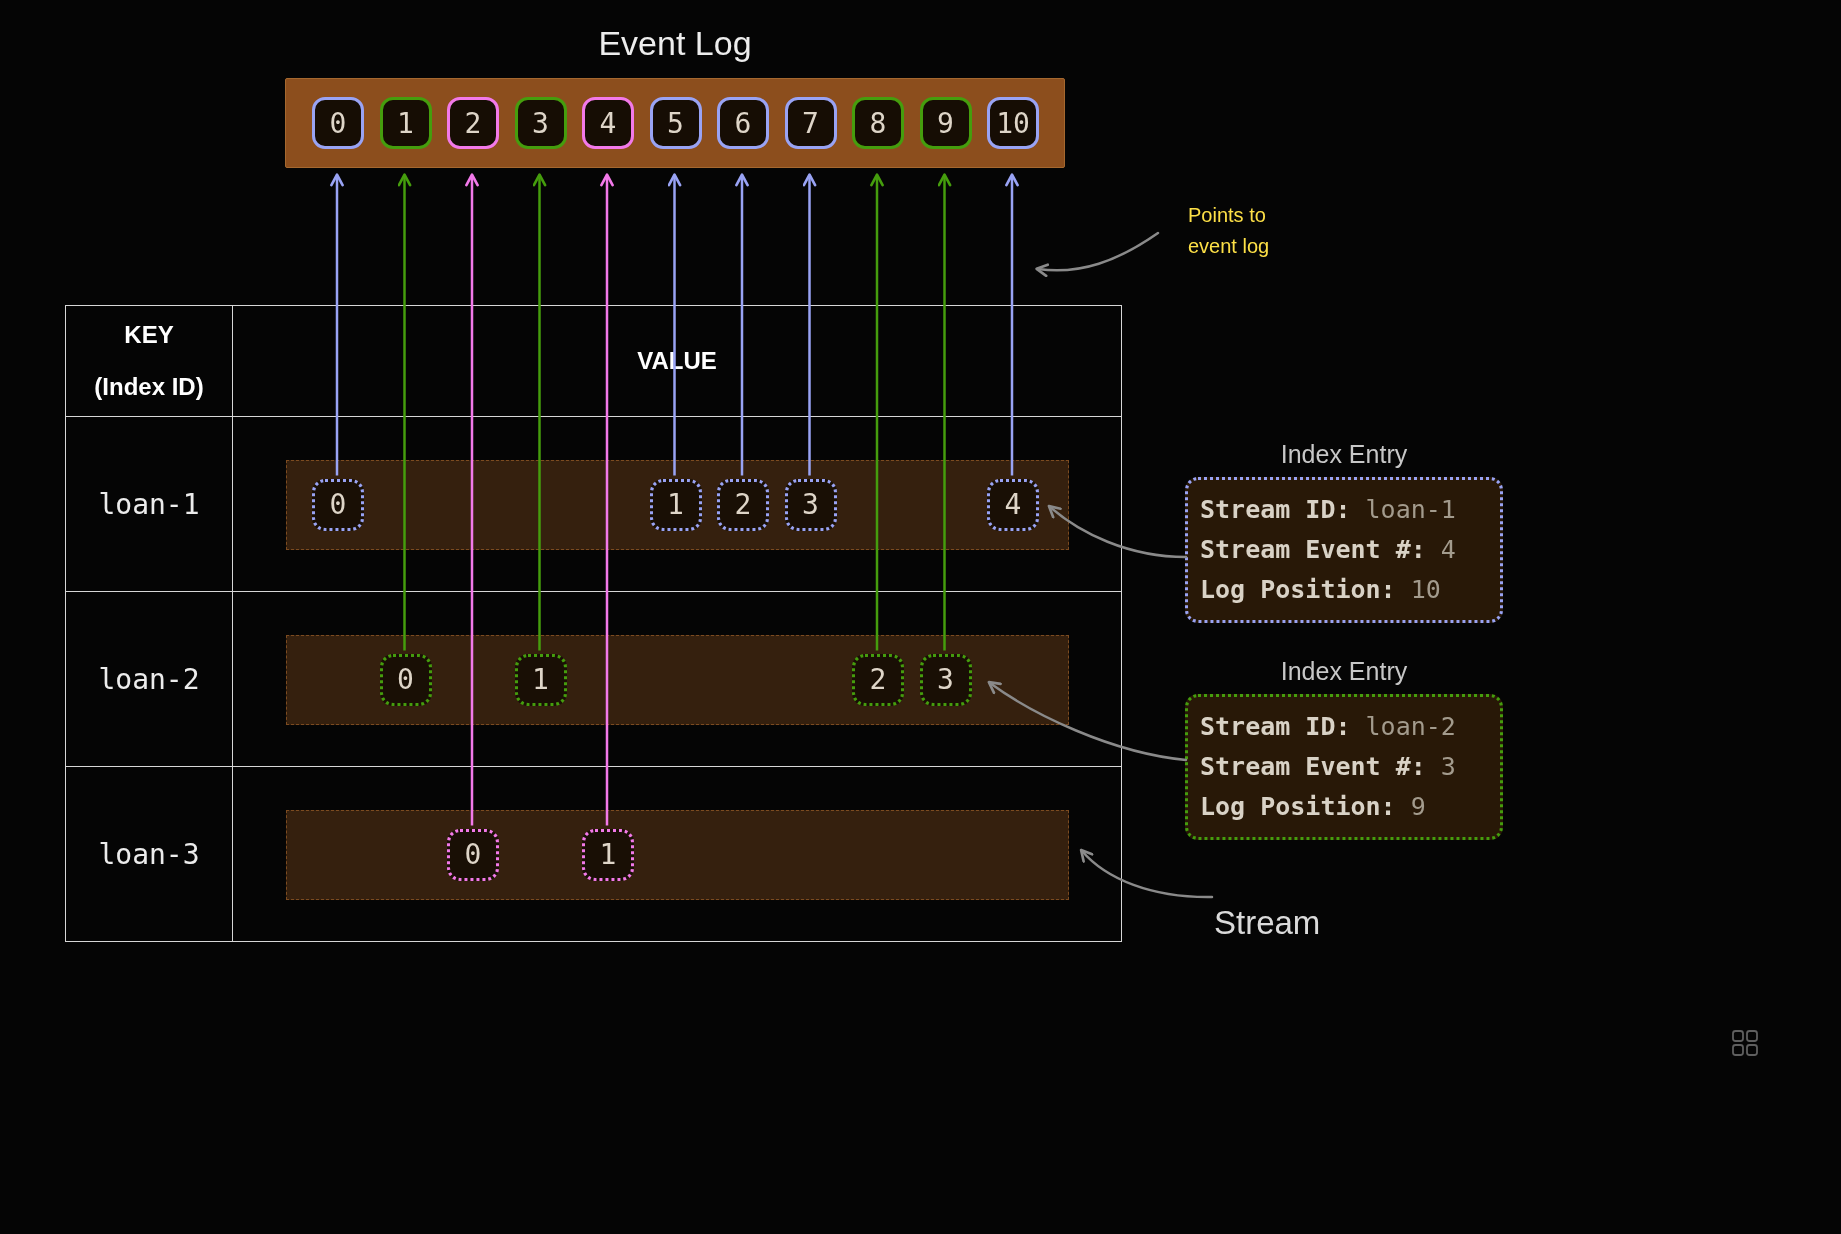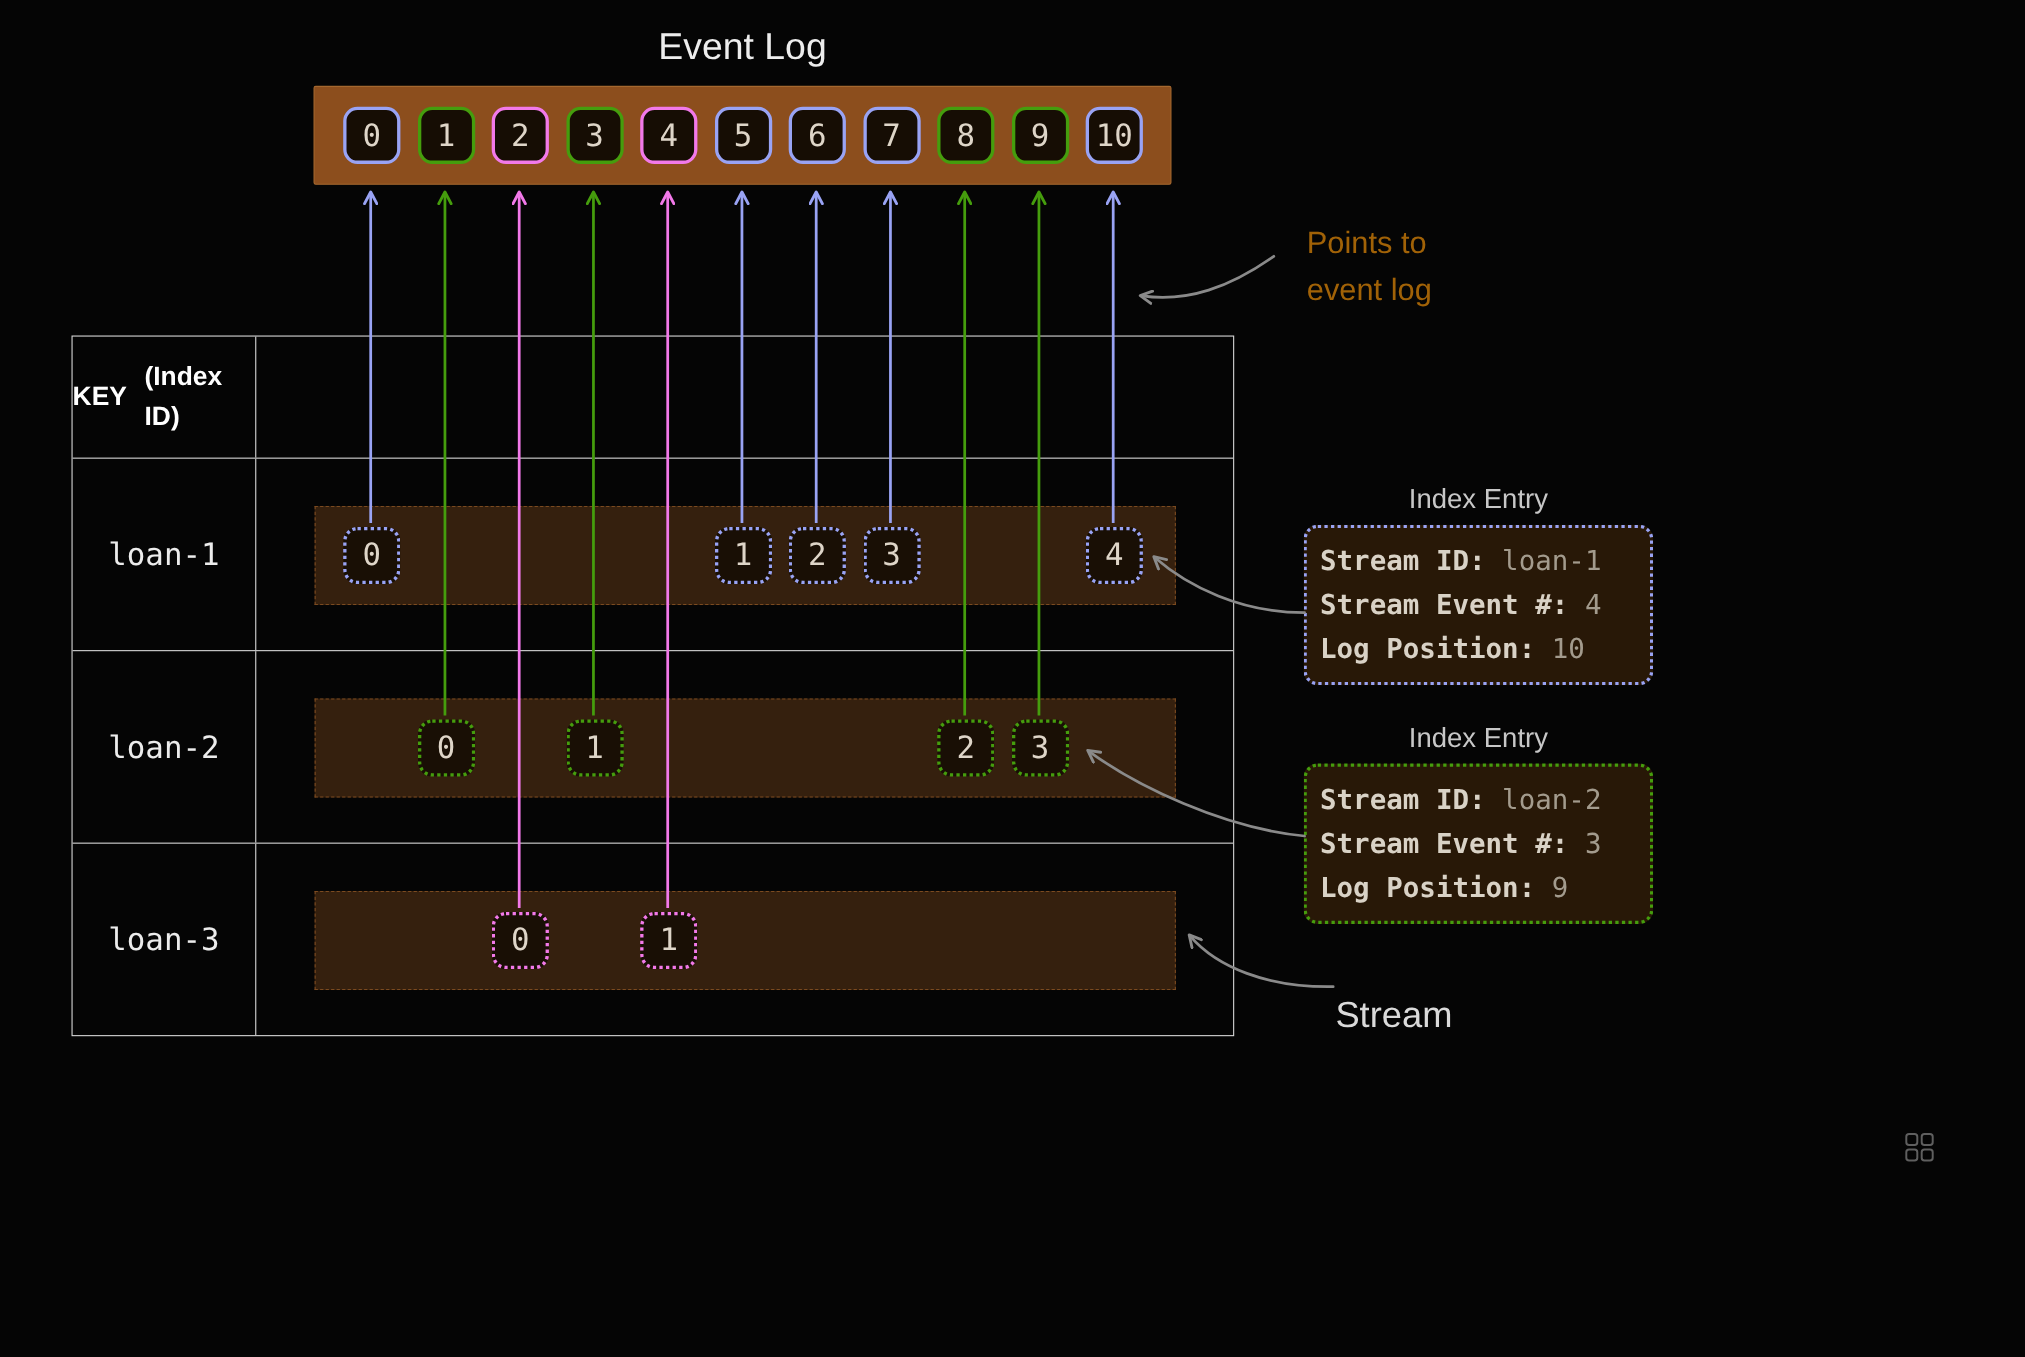--- a/index.html
+++ b/index.html
@@ -18,35 +18,35 @@
     font-family:"DejaVu Sans Mono","Liberation Mono",monospace;
     font-size:28px; color:#ded5c8; background:#160d04; }
   .log-cell { top:18px; border:3.5px solid; }
   .idx-cell { top:61.5px; border:3.5px dotted; background:#190f05; }
 
   .index-table { position:absolute; left:65px; top:305px; width:1057px;
     border:1.5px solid #d7d7d7; }
   .thead { display:grid; grid-template-columns:167px 1fr; height:110px; }
   .th { display:flex; align-items:center; justify-content:center;
     color:#ffffff; font-weight:bold; font-size:24px; }
-  .key-th { border-right:1.5px solid #d7d7d7; flex-direction:row; line-height:1.5;gap:16px; }
+  .key-th { border-right:1.5px solid #d7d7d7; flex-direction:column; line-height:1.5;gap:16px; }
   .trow { display:grid; grid-template-columns:167px 1fr; height:175px;
     border-top:1.5px solid #d7d7d7; }
   .tkey { display:flex; align-items:center; justify-content:center;
     border-right:1.5px solid #d7d7d7; color:#ececec; font-size:28px;
     font-family:"DejaVu Sans Mono","Liberation Mono",monospace; }
   .tvalue { position:relative; }
   .stream-rect { position:absolute; left:53px; top:42.5px; width:783px; height:90px;
     background:#35200e; border:1.5px dashed #7c4b20; }
 
   .index-caption { position:absolute; left:65px; top:950px; width:1057px;
     text-align:center; font-size:33px; color:#ededed; }
 
-  .points-to { position:absolute; left:1188px; top:200px; font-size:28px;
-    color:#a16207; line-height:1.53; white-space:pre-line; }
+  .points-to { position:absolute; left:1188px; top:200px; font-size:20px;
+    color:#fde047; line-height:1.53; white-space:pre-line; }
 
   .entry { position:absolute; left:1185px; width:318px; }
   .entry-title { text-align:center; font-size:25px; color:#c7c7c7; margin-bottom:8px; }
   .entry-box { border:3.5px dotted; border-radius:13px; background:#281807;
     padding:10px 12px; font-family:"DejaVu Sans Mono","Liberation Mono",monospace;
     font-size:25px; line-height:40px; white-space:nowrap; }
   .entry-label { font-weight:bold; color:#d9d2c6; }
   .entry-value { color:#a39b8d; }
 
   .stream-caption { position:absolute; left:1214px; top:904px; font-size:33px; color:#dadada; }
@@ -78,20 +78,21 @@
         <div class="cell log-cell" style="left: 701px; border-color: rgb(153, 163, 244);">10</div>
       </div>
   </div>
 
   <div class="index-table">
     <div class="thead">
       <div class="th key-th">
         <div>KEY</div>
         <div>(Index ID)</div>
       </div>
+      <div class="th">VALUE</div>
     </div>
     <div id="table-body">
         <div class="trow">
           <div class="tkey">loan-1</div>
           <div class="tvalue">
             <div class="stream-rect"></div>
             <div class="cell idx-cell" style="border-color: rgb(153, 163, 244); left: 79px;">0</div>
             <div class="cell idx-cell" style="border-color: rgb(153, 163, 244); left: 416.5px;">1</div>
             <div class="cell idx-cell" style="border-color: rgb(153, 163, 244); left: 484px;">2</div>
             <div class="cell idx-cell" style="border-color: rgb(153, 163, 244); left: 551.5px;">3</div>

